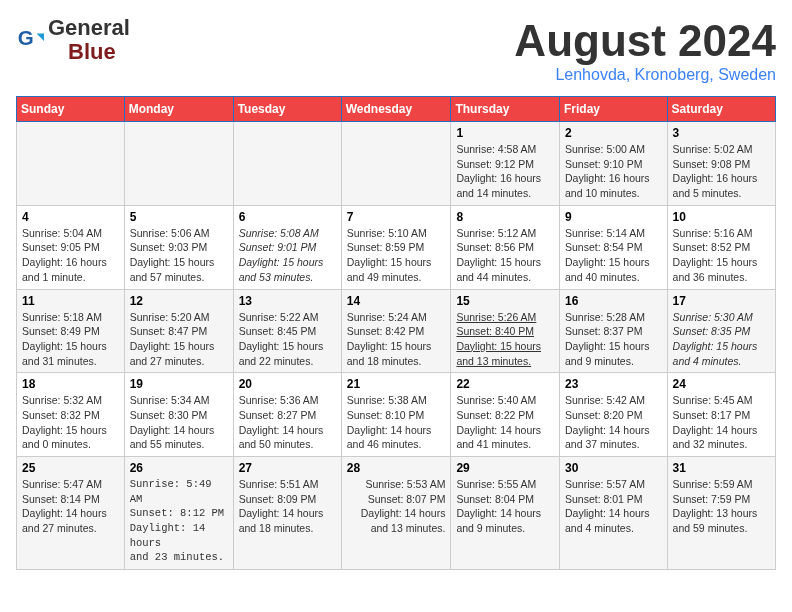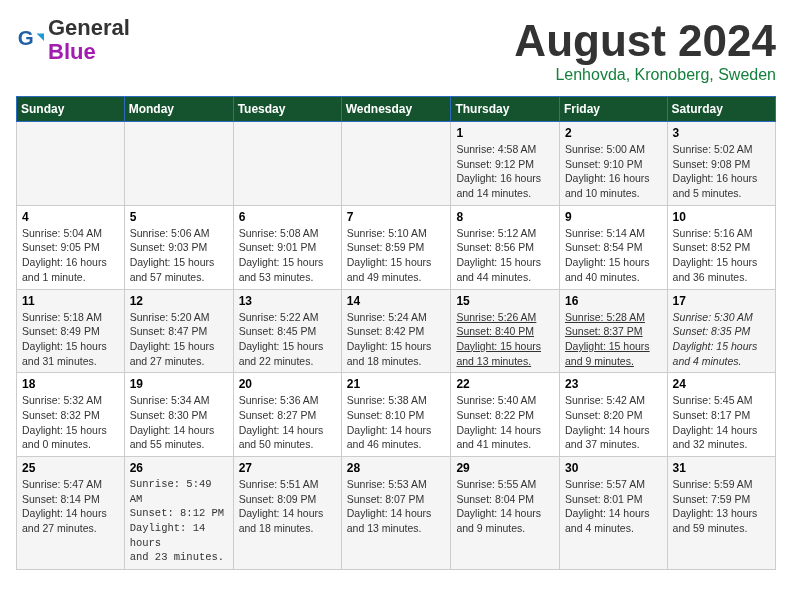--- a/index.html
+++ b/index.html
@@ -22,45 +22,45 @@
       gap: 4px;
     }
     .logo-text {
       display: flex;
       flex-direction: column;
       font-size: 22px;
       font-weight: bold;
       line-height: 1.1;
     }
     .logo-general { color: #333; }
-    .logo-blue { color: #a21caf; }
+    .logo-blue { color: #7f1d1d; margin-left: 20px; }
     .logo-icon {
       width: 28px;
       height: 28px;
     }
     .title-block {
       text-align: right;
     }
     .title-block h1 {
       font-size: 44px;
       color: #333;
       font-weight: bold;
     }
     .title-block h2 {
       font-size: 16px;
-      color: #15803d;
+      color: #3b82f6;
       font-weight: normal;
     }
     table {
       width: 100%;
       border-collapse: collapse;
       font-size: 11px;
     }
     thead tr th {
-      background-color: #14532d;
+      background-color: #ef4444;
       color: #fff;
       padding: 5px 4px;
       text-align: left;
       font-size: 12px;
       font-weight: bold;
       border: 1px solid #2a6bbf;
     }
     tbody tr td {
       vertical-align: top;
       padding: 4px 5px;
@@ -160,21 +160,21 @@
         </td>
         <td>
           <span class="day-number">5</span>
           <div class="day-info" style="white-space: pre-line;">Sunrise: 5:06 AM
 Sunset: 9:03 PM
 Daylight: 15 hours
 and 57 minutes.</div>
         </td>
         <td>
           <span class="day-number">6</span>
-          <div class="day-info" style="white-space: pre-line;">Sunrise: 5:08 AM
+          <div class="day-info" style="white-space: pre-line; font-style: italic;">Sunrise: 5:08 AM
 Sunset: 9:01 PM
 Daylight: 15 hours
 and 53 minutes.</div>
         </td>
         <td>
           <span class="day-number">7</span>
           <div class="day-info" style="white-space: pre-line;">Sunrise: 5:10 AM
 Sunset: 8:59 PM
 Daylight: 15 hours
 and 49 minutes.</div>
@@ -232,21 +232,21 @@
         </td>
         <td>
           <span class="day-number">15</span>
           <div class="day-info" style="white-space: pre-line; text-decoration: underline;">Sunrise: 5:26 AM
 Sunset: 8:40 PM
 Daylight: 15 hours
 and 13 minutes.</div>
         </td>
         <td>
           <span class="day-number">16</span>
-          <div class="day-info" style="white-space: pre-line; text-decoration: underline;">Sunrise: 5:28 AM
+          <div class="day-info" style="white-space: pre-line;">Sunrise: 5:28 AM
 Sunset: 8:37 PM
 Daylight: 15 hours
 and 9 minutes.</div>
         </td>
         <td>
           <span class="day-number">17</span>
           <div class="day-info" style="white-space: pre-line; font-style: italic;">Sunrise: 5:30 AM
 Sunset: 8:35 PM
 Daylight: 15 hours
 and 4 minutes.</div>
@@ -320,21 +320,21 @@
         </td>
         <td>
           <span class="day-number">27</span>
           <div class="day-info" style="white-space: pre-line;">Sunrise: 5:51 AM
 Sunset: 8:09 PM
 Daylight: 14 hours
 and 18 minutes.</div>
         </td>
         <td>
           <span class="day-number">28</span>
-          <div class="day-info" style="white-space: pre-line;">Sunrise: 5:53 AM
+          <div class="day-info" style="white-space: pre-line; text-align: right;">Sunrise: 5:53 AM
 Sunset: 8:07 PM
 Daylight: 14 hours
 and 13 minutes.</div>
         </td>
         <td>
           <span class="day-number">29</span>
           <div class="day-info" style="white-space: pre-line;">Sunrise: 5:55 AM
 Sunset: 8:04 PM
 Daylight: 14 hours
 and 9 minutes.</div>

